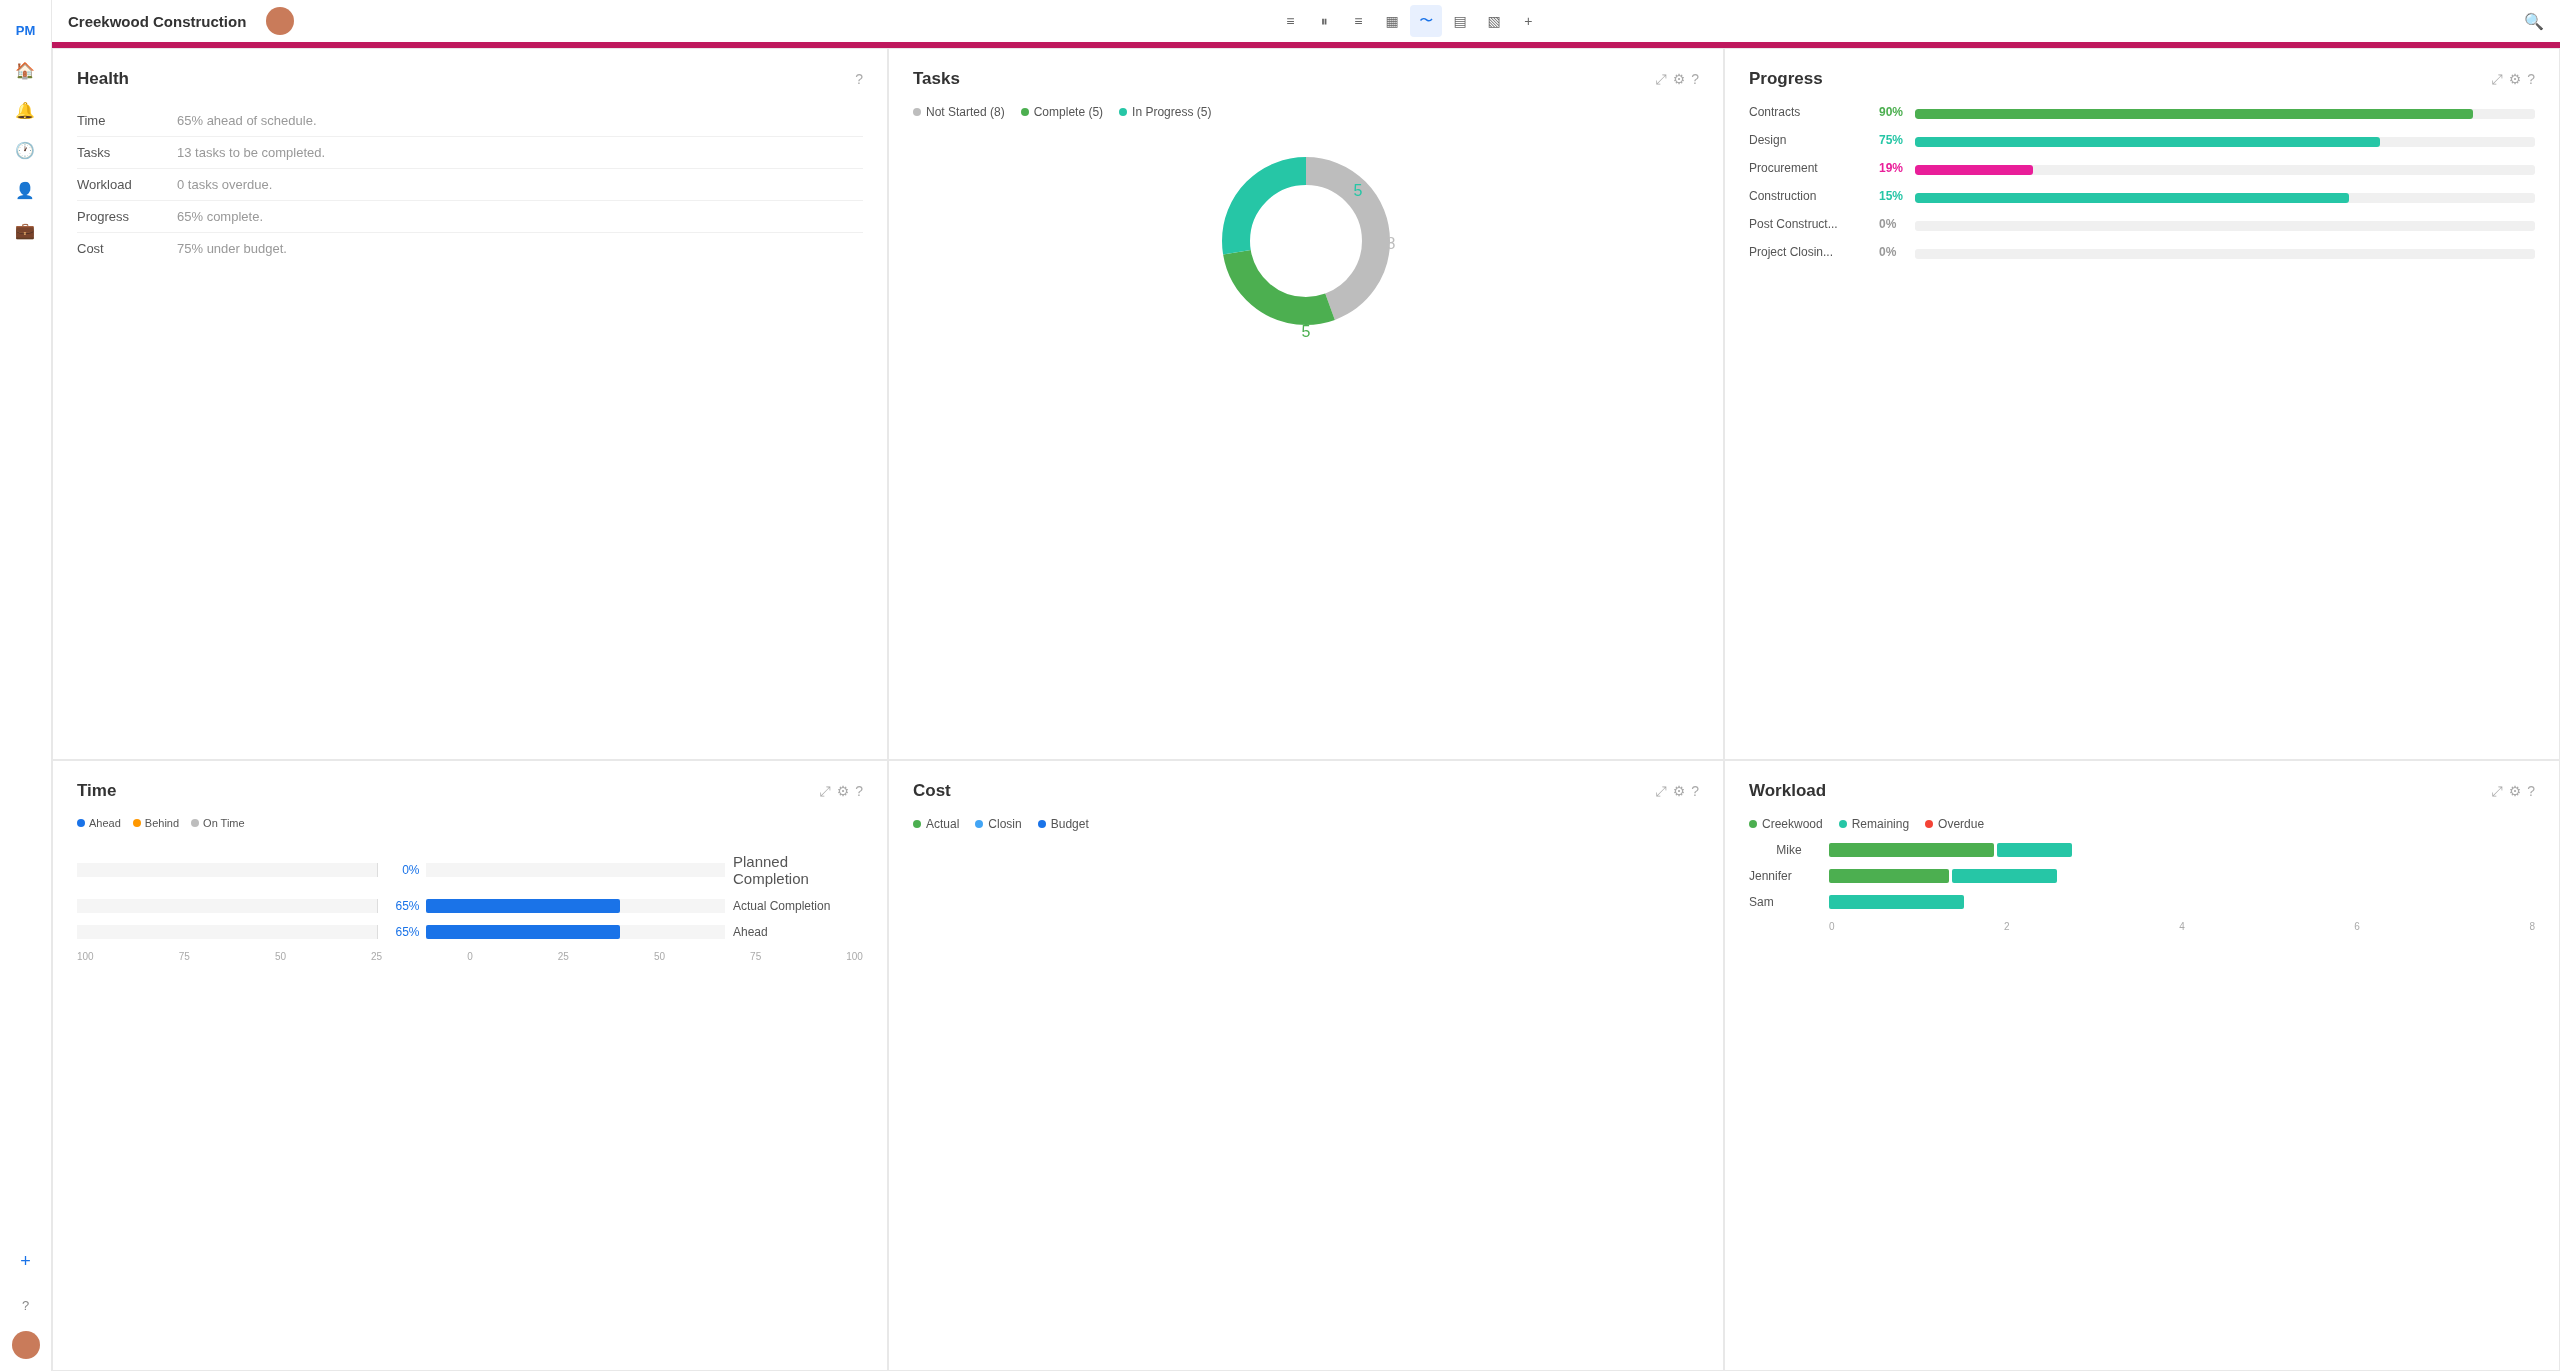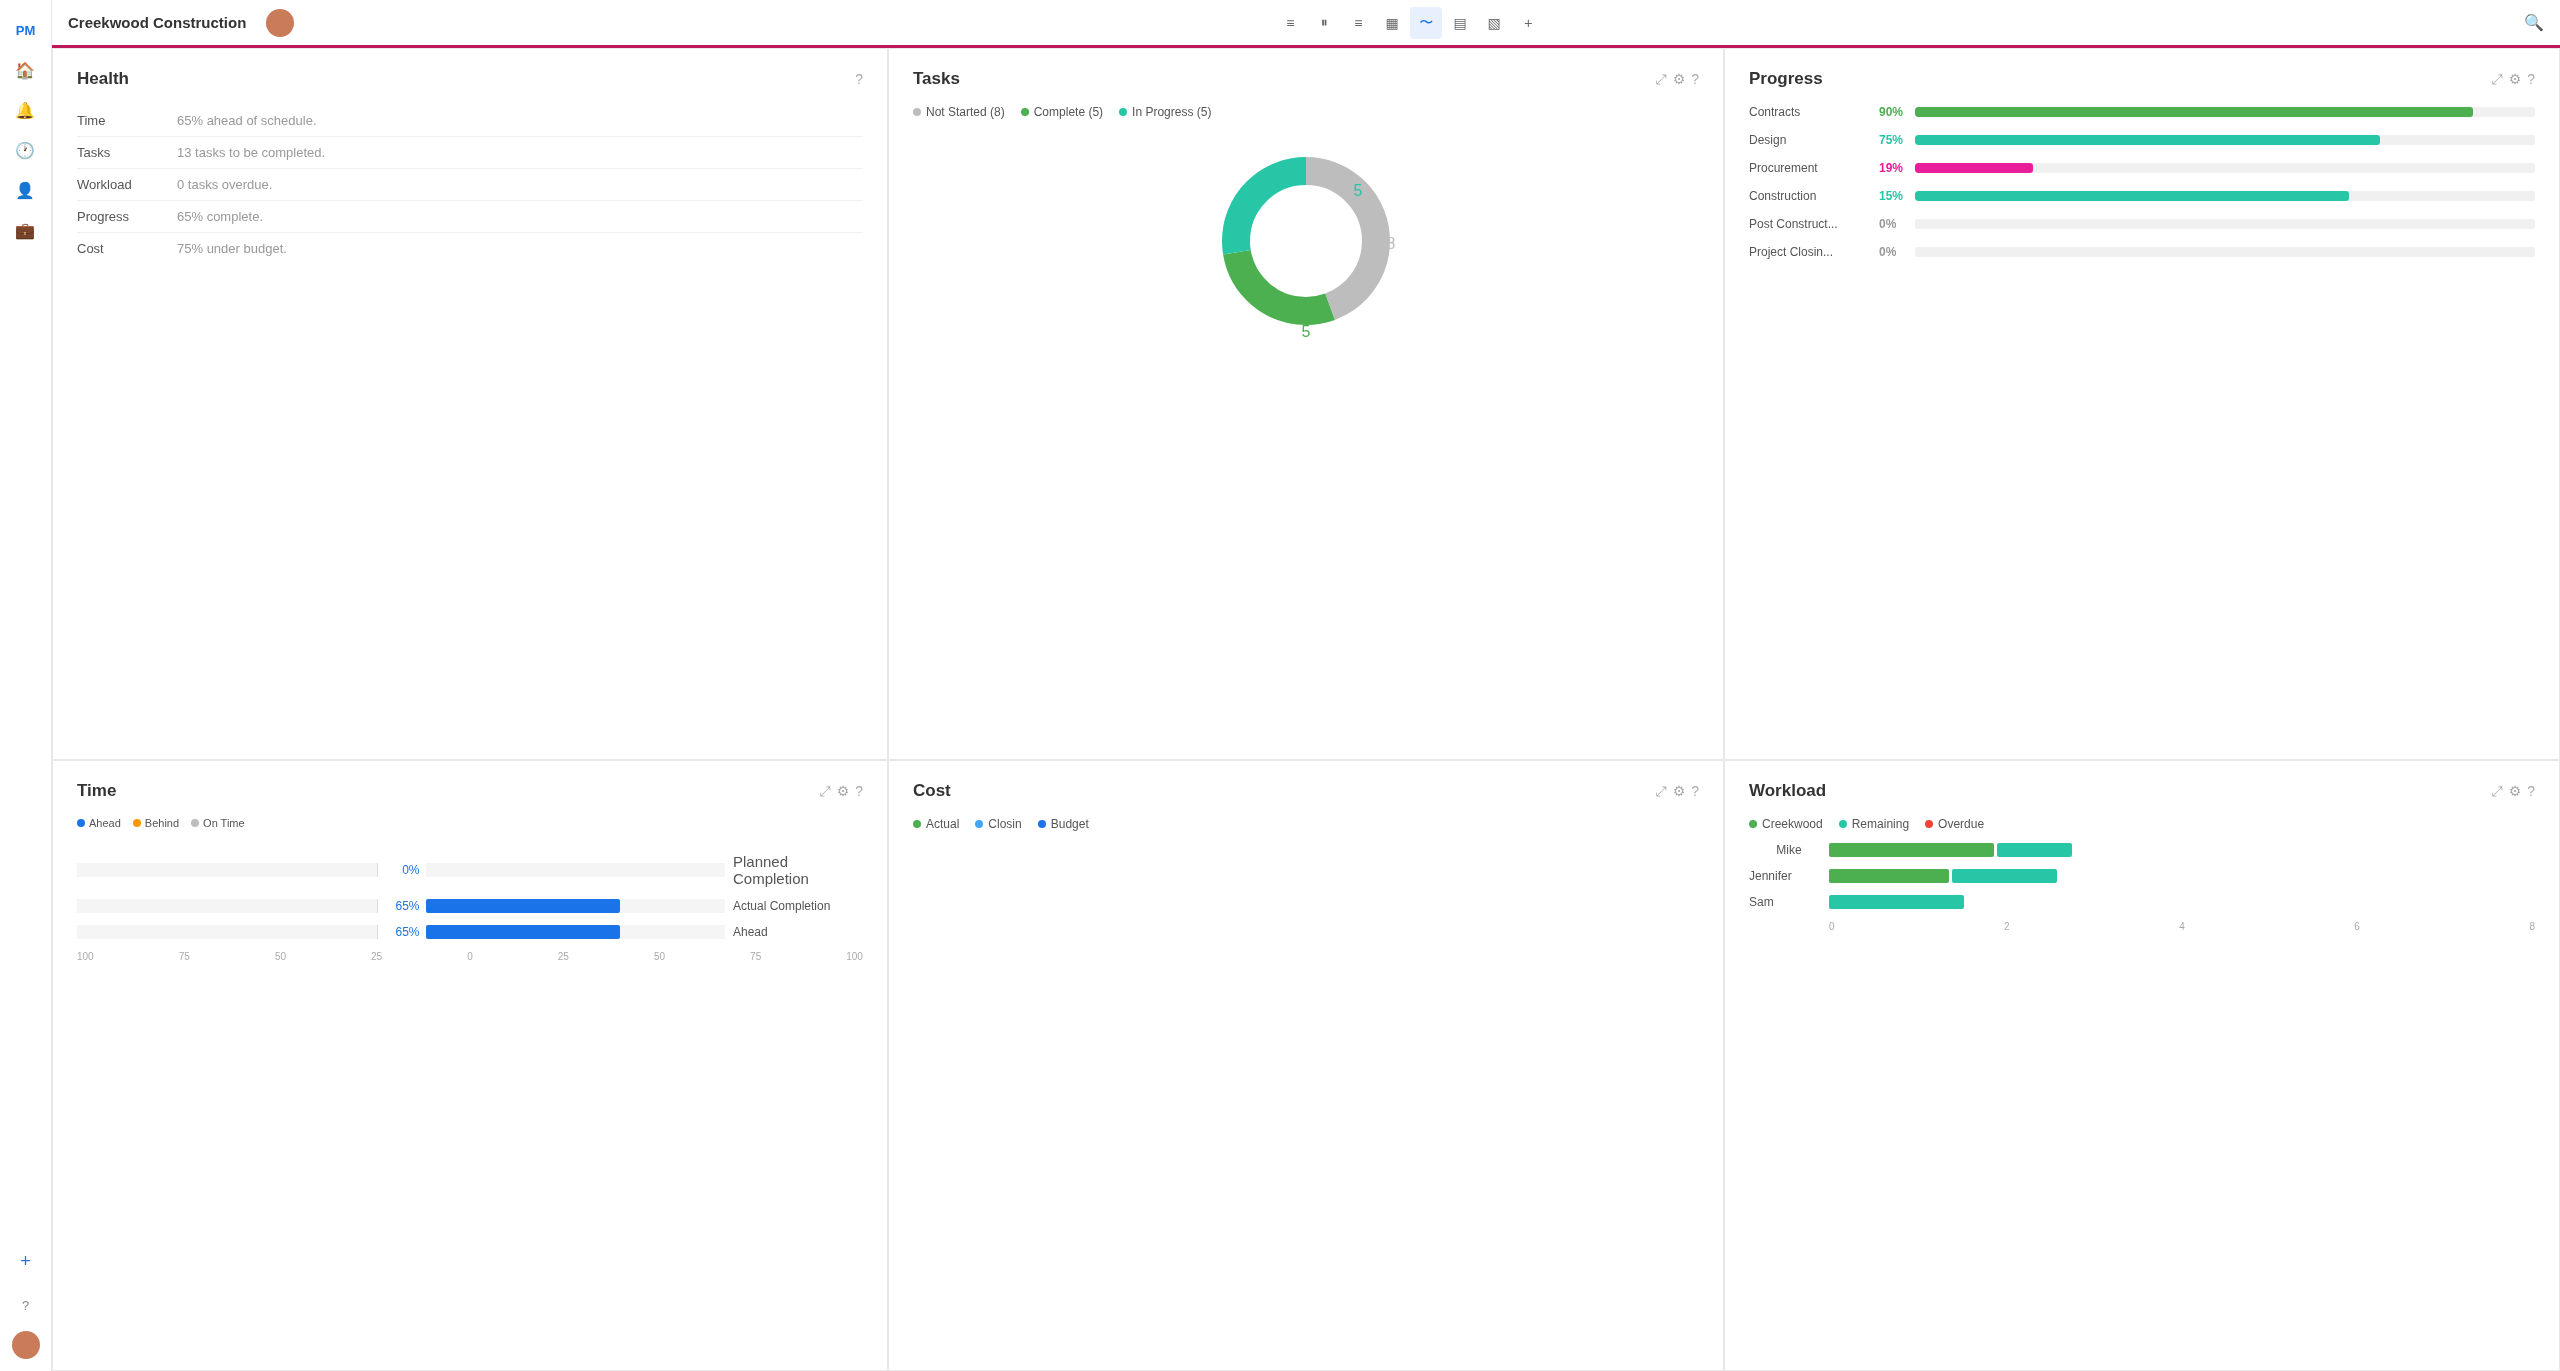--- a/index.html
+++ b/index.html
@@ -17,21 +17,21 @@
     }
     .sidebar-icon.active { color: #1a73e8; }
     .sidebar-bottom { margin-top: auto; display: flex; flex-direction: column; align-items: center; gap: 8px; }
     .avatar-sm { width: 28px; height: 28px; border-radius: 50%; background: #c97b5a; }
 
     
     .main-area { flex: 1; display: flex; flex-direction: column; overflow: hidden; }
 
     
     .topbar {
-      height: 48px; background: #fff; border-bottom: 3px solid #be185d;
+      height: 48px; background: #fff; border-bottom: 6px solid #be185d;
       display: flex; align-items: center; padding: 0 16px; gap: 12px; flex-shrink: 0;
     }
     .project-title { font-size: 15px; font-weight: 600; color: #333; margin-right: 8px; }
     .avatar-topbar { width: 28px; height: 28px; border-radius: 50%; background: #c97b5a; margin-right: auto; }
     .topbar-icons { display: flex; align-items: center; gap: 2px; }
     .topbar-icon {
       width: 32px; height: 32px; display: flex; align-items: center; justify-content: center;
       border-radius: 4px; cursor: pointer; color: #666; font-size: 14px;
     }
     .topbar-icon.active { background: #e8f0fe; color: #1a73e8; border-radius: 4px; }
@@ -56,21 +56,21 @@
     .health-label { width: 100px; font-size: 13px; color: #555; font-weight: 500; }
     .health-value { font-size: 13px; color: #999; }
 
     
     .legend { display: flex; gap: 16px; margin-bottom: 12px; flex-wrap: wrap; }
     .legend-item { display: flex; align-items: center; gap: 5px; font-size: 12px; color: #555; }
     .legend-dot { width: 8px; height: 8px; border-radius: 50%; flex-shrink: 0; }
     .donut-container { display: flex; justify-content: center; align-items: center; height: 220px; position: relative; }
 
     
-    .progress-row { display: flex; align-items: center; margin-bottom: 14px; }
+    .progress-row { display: flex; align-items: flex-end; margin-bottom: 14px; }
     .progress-label { width: 130px; font-size: 12px; color: #555; flex-shrink: 0; }
     .progress-pct { width: 36px; font-size: 12px; font-weight: 600; flex-shrink: 0; }
     .progress-track { flex: 1; height: 10px; background: #f0f0f0; border-radius: 3px; overflow: hidden; }
     .progress-fill { height: 100%; border-radius: 3px; }
 
     
     .time-legend { display: flex; gap: 12px; margin-bottom: 16px; }
     .time-legend-item { display: flex; align-items: center; gap: 4px; font-size: 11px; color: #555; }
     .time-row { display: flex; align-items: center; margin-bottom: 12px; }
     .time-axis { display: flex; justify-content: space-between; font-size: 10px; color: #aaa; margin-top: 8px; padding: 0 0; }

